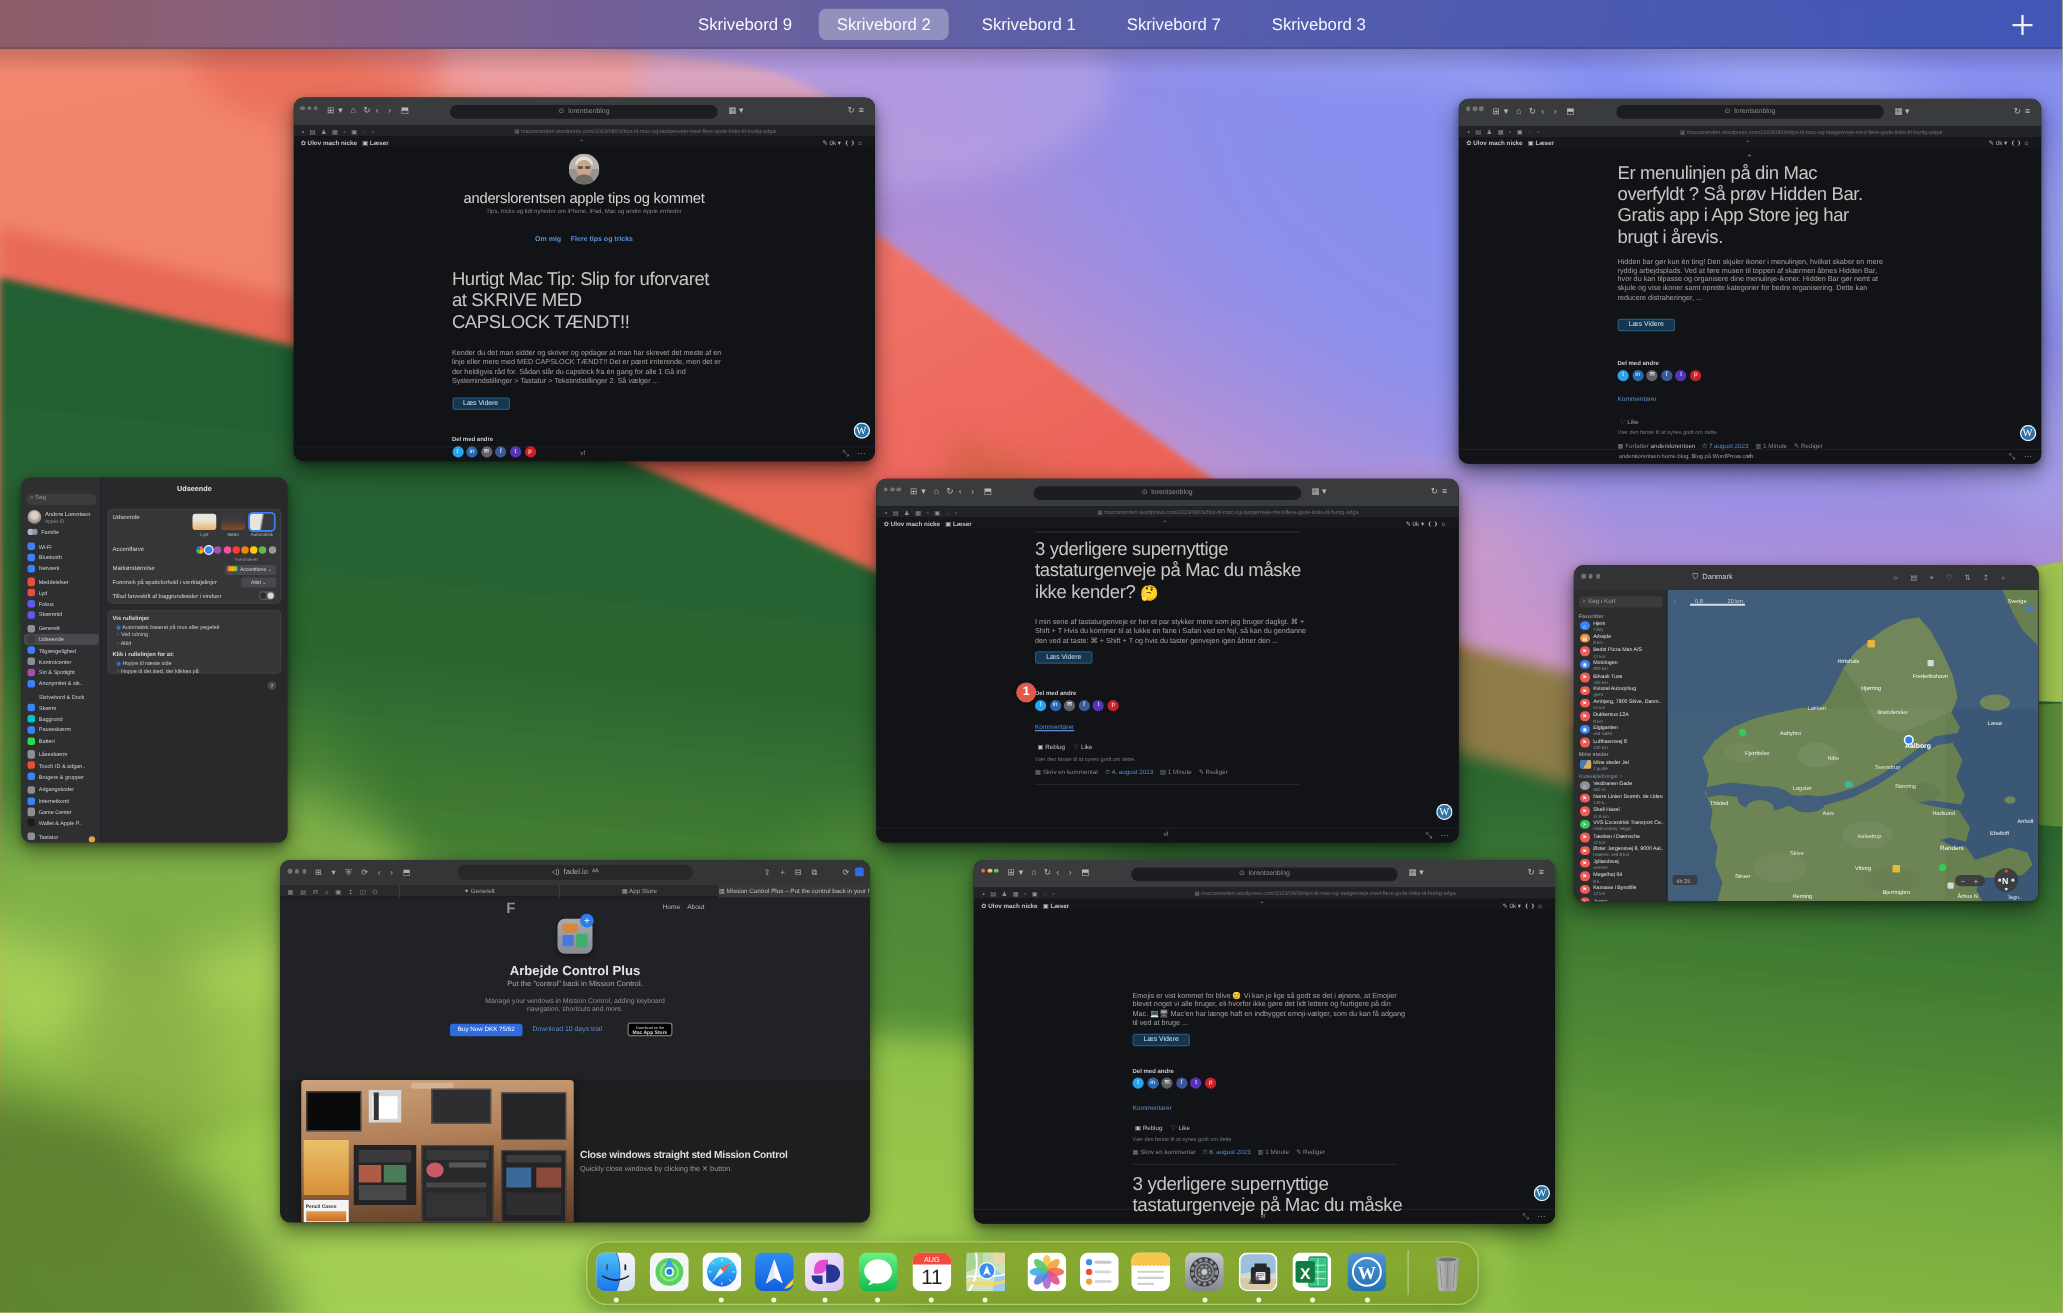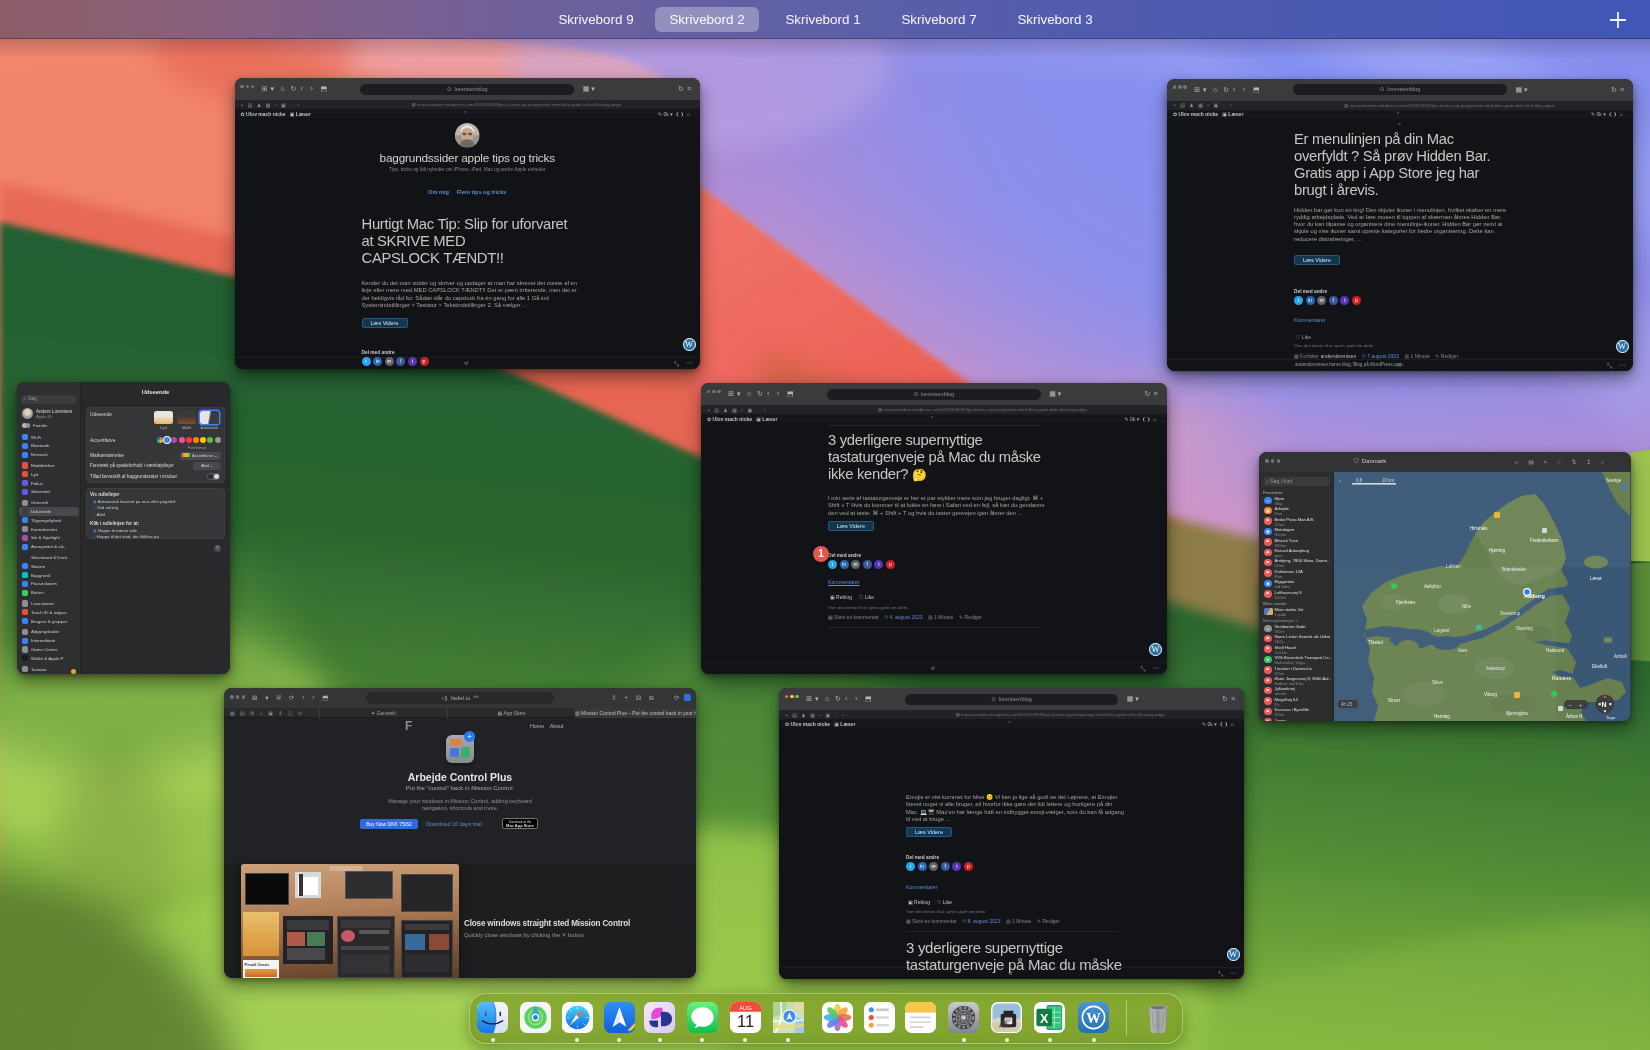--- a/index.html
+++ b/index.html
@@ -162,21 +162,21 @@
         <g clip-path="url(#avc)">
           <rect width="24" height="24" fill="#b9b5ae"></rect>
           <rect y="12" width="24" height="12" fill="#9a948c"></rect>
           <ellipse cx="12" cy="11" rx="6.4" ry="7.4" fill="#c8a88c"></ellipse>
           <path d="M5,9 a7,7 0 0 1 14,0 l-1.5,-0.5 a6,6 0 0 0 -11,0 Z" fill="#e4e0da"></path>
           <path d="M4,24 a8,8 0 0 1 16,0 Z" fill="#6f6a64"></path>
           <rect x="7.2" y="9.6" width="4" height="2.4" rx="1" fill="#4a423c" opacity="0.8"></rect>
           <rect x="12.8" y="9.6" width="4" height="2.4" rx="1" fill="#4a423c" opacity="0.8"></rect>
         </g>
       </svg>
-<div class="abs" style="left:0;top:73px;width:465.5px;text-align:center;color:#d4d5d1;font-size:11.8px;letter-spacing:-0.2px;">baggrundssider apple tips og tricks</div>
+<div class="abs" style="left:0;top:73px;width:465.5px;text-align:center;color:#d4d5d1;font-size:11.8px;letter-spacing:-0.2px;">anderslorentsen apple tips og kommet</div>
 <div class="abs" style="left:0;top:89px;width:465.5px;text-align:center;color:#85868a;font-size:4.8px;">Tips, tricks og lidt nyheder om iPhone, iPad, Mac og andre Apple enheder</div>
 <div class="abs" style="left:0;top:111px;width:465.5px;text-align:center;color:#5b8fd6;font-size:5.6px;"><b>Om mig &nbsp;&nbsp;&nbsp; Flere tips og tricks</b></div>
 <div class="h1w" style="left:127px;top:138px;width:230px;">Hurtigt Mac Tip: Slip for uforvaret<br>at SKRIVE MED<br>CAPSLOCK TÆNDT!!</div>
 <div class="pgw" style="left:127px;top:202px;width:216px;">Kender du det man sidder og skriver og opdager at man har skrevet det meste af en linje eller mere med MED CAPSLOCK TÆNDT!! Det er pænt irriterende, men det er der heldigvis råd for. Sådan slår du capslock fra én gang for alle  1  Gå ind Systemindstillinger &gt; Tastatur &gt; Tekstindstillinger 2. Så vælger ...</div>
 <div class="lv" style="left:127px;top:240px;width:46px;height:10px;line-height:9px;">Læs Videre</div>
 <div class="tny" style="left:127px;top:272px;font-size:4.8px;color:#c9cacc;"><b>Del med andre</b></div>
 <div class="soc" style="left:127.0px;top:279px;background:#2aa3ef;">t</div>
       <div class="soc" style="left:138.6px;top:279px;background:#2867b2;">in</div>
       <div class="soc" style="left:150.2px;top:279px;background:#5f6368;">✉</div>
       <div class="soc" style="left:161.8px;top:279px;background:#3b5998;">f</div>

